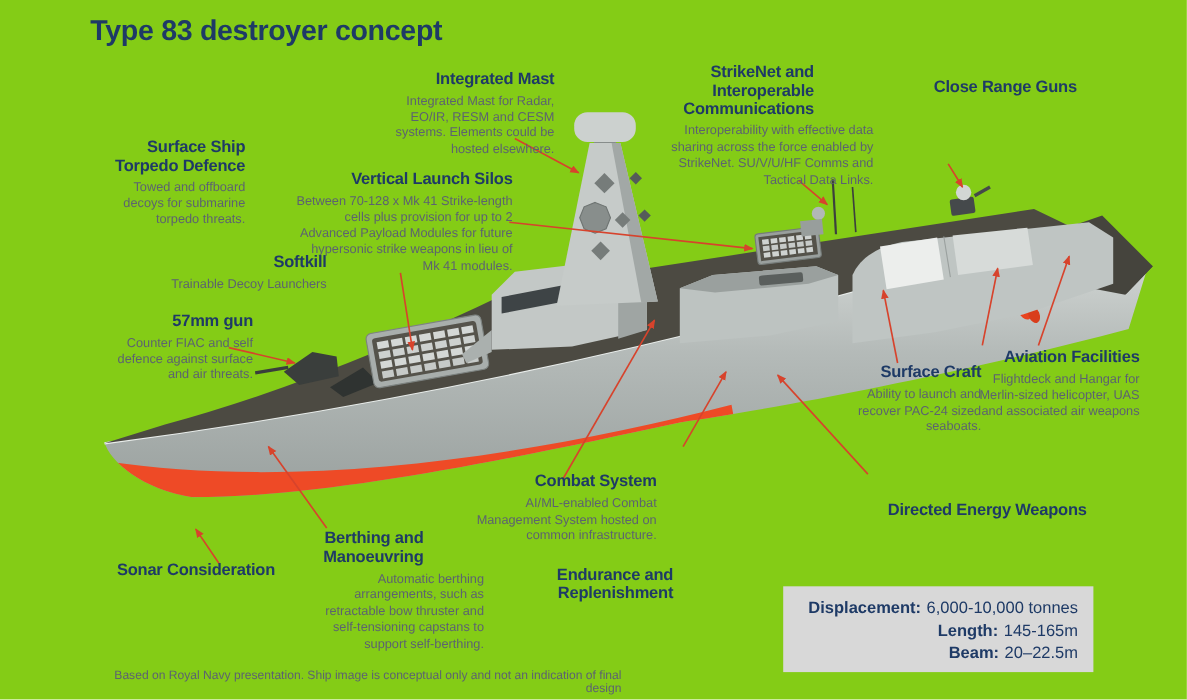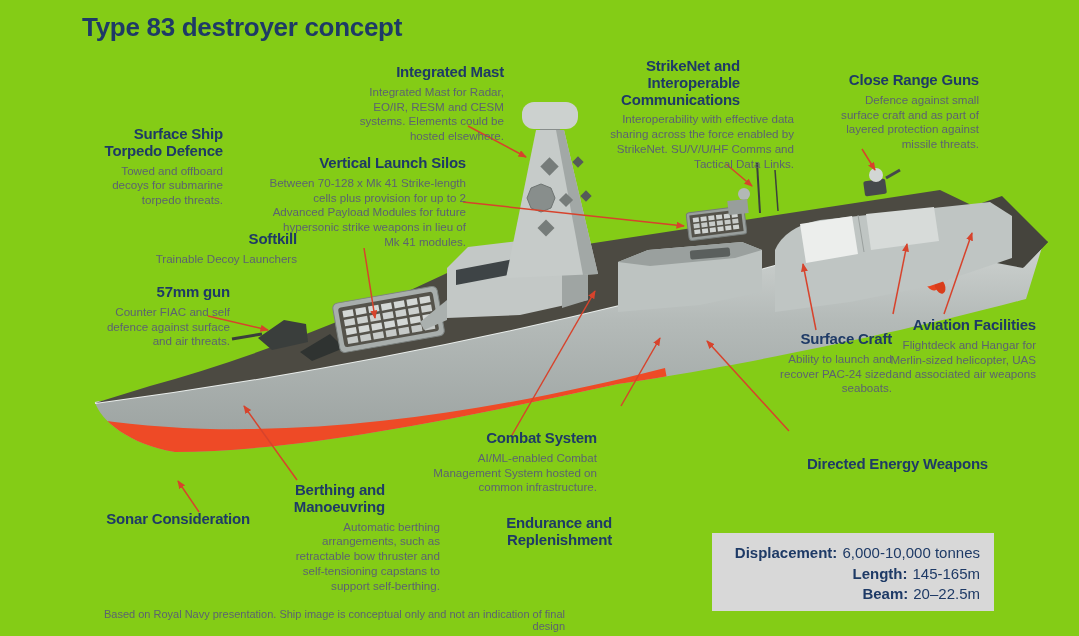--- a/index.html
+++ b/index.html
@@ -163,21 +163,20 @@
   <div class="callout" style="left:332px;top:64px;width:172px">
     <h3>Integrated Mast</h3>
     <p>Integrated Mast for Radar, EO/IR, RESM and CESM systems. Elements could be hosted elsewhere.</p>
   </div>
   <div class="callout" style="left:610px;top:58px;width:184px">
     <h3 style="width:130px">StrikeNet and Interoperable Communications</h3>
     <p>Interoperability with effective data sharing across the force enabled by StrikeNet. SU/V/U/HF Comms and Tactical Data Links.</p>
   </div>
   <div class="callout" style="left:827px;top:72px;width:152px">
     <h3>Close Range Guns</h3>
-    <p>Defence against small surface craft and as part of layered protection against missile threats.</p>
   </div>
   <div class="callout" style="left:93px;top:126px;width:130px">
     <h3>Surface Ship Torpedo Defence</h3>
     <p>Towed and offboard decoys for submarine torpedo threats.</p>
   </div>
   <div class="callout" style="left:266px;top:155px;width:200px">
     <h3>Vertical Launch Silos</h3>
     <p>Between 70-128 x Mk 41 Strike-length cells plus provision for up to 2 Advanced Payload Modules for future hypersonic strike weapons in lieu of Mk 41 modules.</p>
   </div>
   <div class="callout" style="left:117px;top:231px;width:180px">

